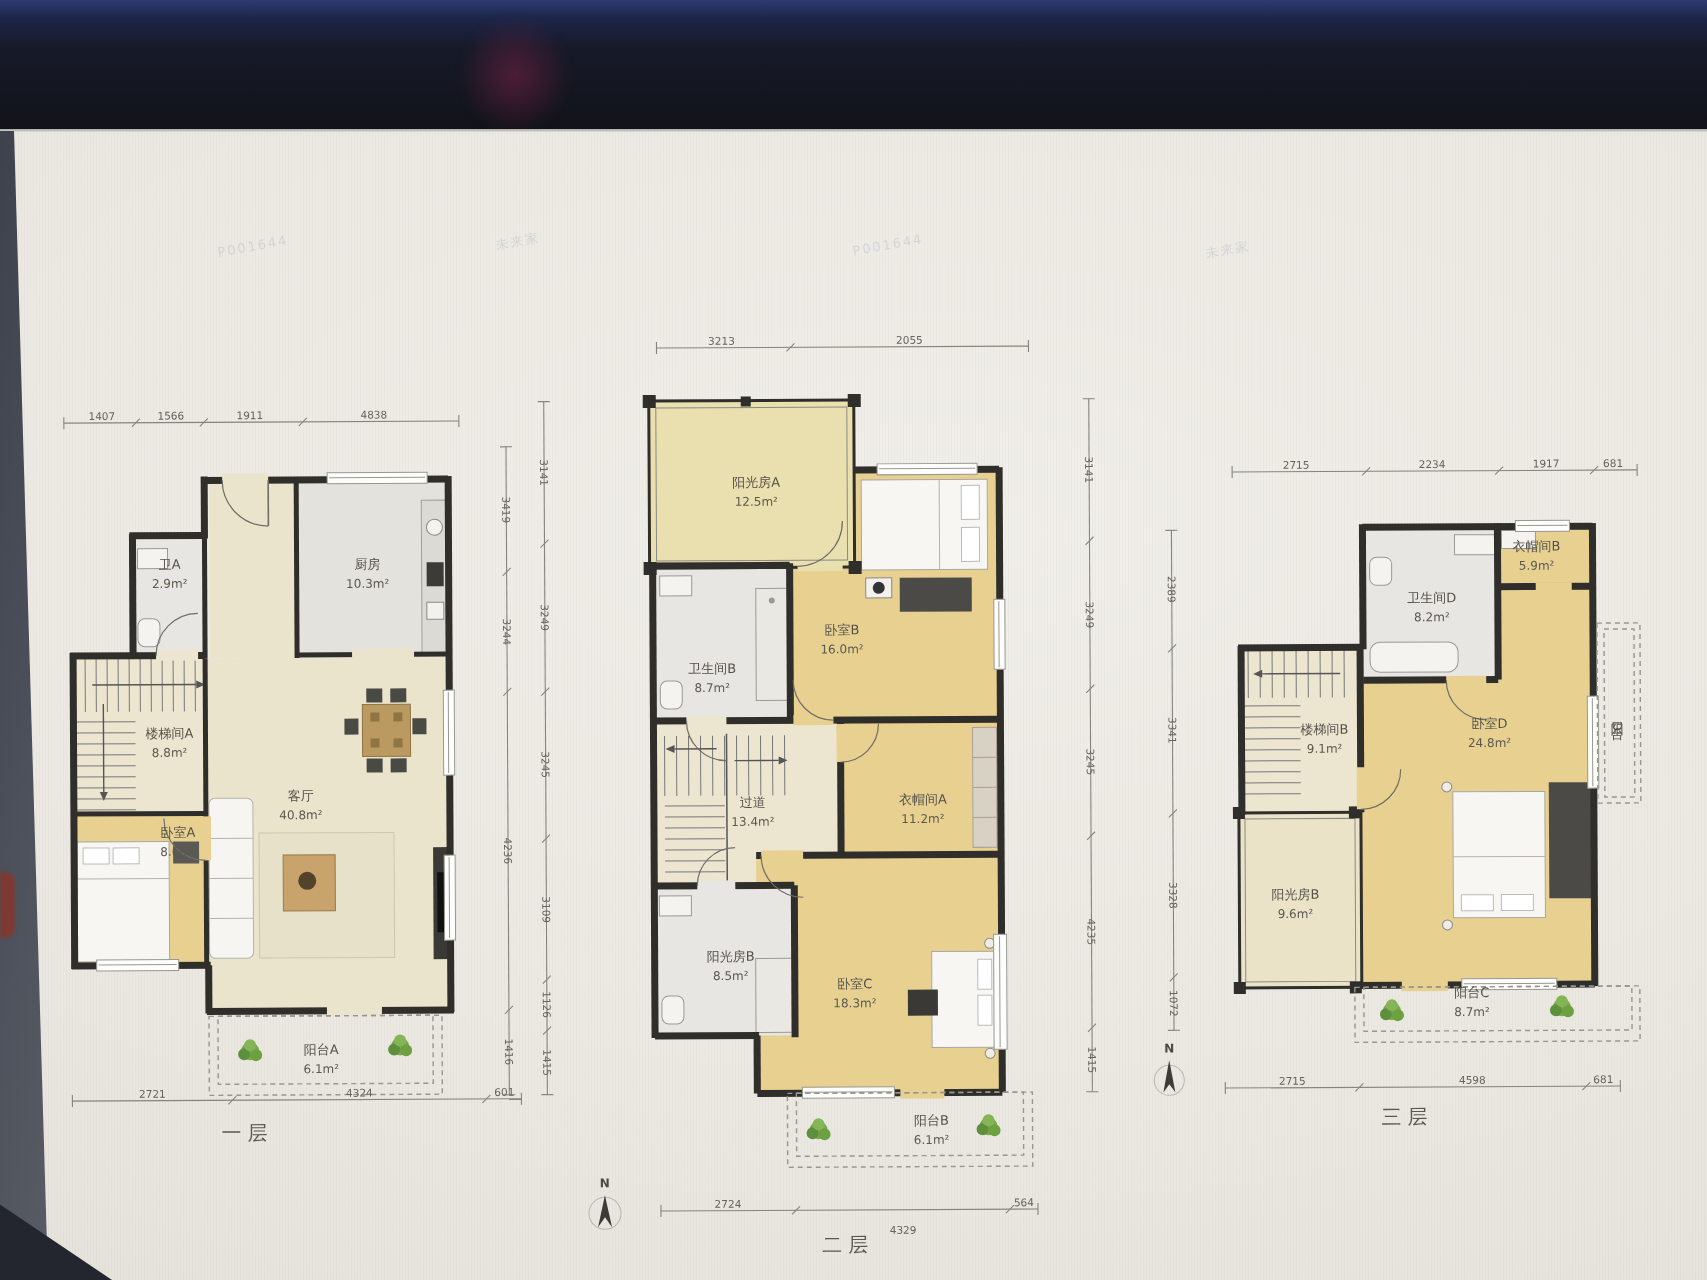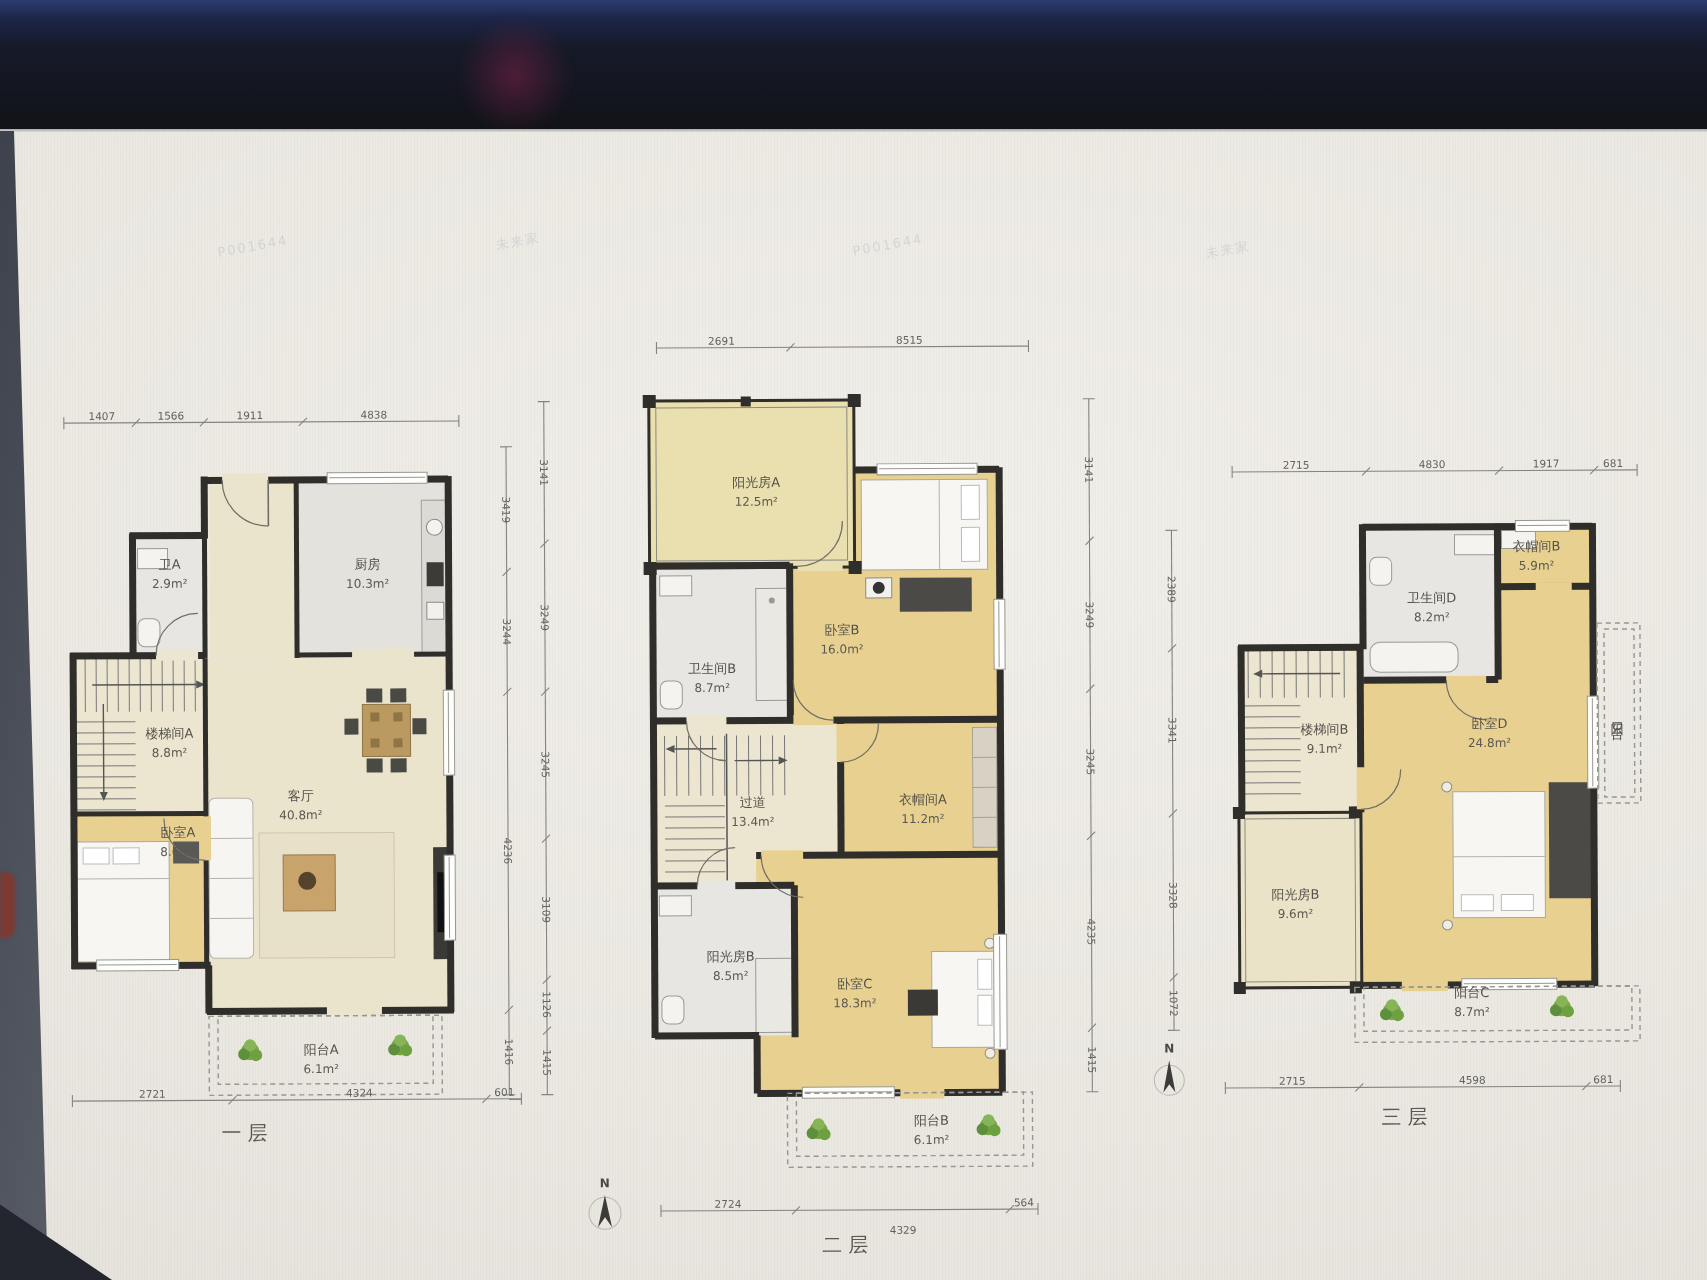--- a/index.html
+++ b/index.html
@@ -435,22 +435,22 @@
       <span class="ar">8.5m²</span>
     </div>
     <div class="rl" style="left:853px;top:993px">
       <span>卧室C</span>
       <span class="ar">18.3m²</span>
     </div>
     <div class="rl" style="left:929px;top:1130px">
       <span>阳台B</span>
       <span class="ar">6.1m²</span>
     </div>
-    <span class="dl" style="left:723px;top:340px">2691</span>
-    <span class="dl" style="left:911px;top:340px">8515</span>
+    <span class="dl" style="left:723px;top:340px">3213</span>
+    <span class="dl" style="left:911px;top:340px">2055</span>
     <span class="dl dv" style="left:545px;top:471px">3141</span>
     <span class="dl dv" style="left:545px;top:616px">3249</span>
     <span class="dl dv" style="left:545px;top:763px">3245</span>
     <span class="dl dv" style="left:545px;top:908px">3109</span>
     <span class="dl dv" style="left:545px;top:1003px">1126</span>
     <span class="dl dv" style="left:545px;top:1061px">1415</span>
     <span class="dl dv" style="left:1090px;top:471px">3141</span>
     <span class="dl dv" style="left:1090px;top:616px">3249</span>
     <span class="dl dv" style="left:1090px;top:763px">3245</span>
     <span class="dl dv" style="left:1090px;top:933px">4235</span>
@@ -482,21 +482,21 @@
       <span class="ar">9.6m²</span>
     </div>
     <div class="rl" style="left:1470px;top:1005px">
       <span>阳台C</span>
       <span class="ar">8.7m²</span>
     </div>
     <div class="rl vert" style="left:1616px;top:728px">
       <span>阳台D</span>
     </div>
     <span class="dl" style="left:1297px;top:467px">2715</span>
-    <span class="dl" style="left:1433px;top:467px">4830</span>
+    <span class="dl" style="left:1433px;top:467px">2234</span>
     <span class="dl" style="left:1547px;top:467px">1917</span>
     <span class="dl" style="left:1614px;top:467px">681</span>
     <span class="dl dv" style="left:1172px;top:591px">2389</span>
     <span class="dl dv" style="left:1172px;top:732px">3341</span>
     <span class="dl dv" style="left:1172px;top:897px">3328</span>
     <span class="dl dv" style="left:1172px;top:1005px">1072</span>
     <span class="dl" style="left:1290px;top:1083px">2715</span>
     <span class="dl" style="left:1470px;top:1083px">4598</span>
     <span class="dl" style="left:1601px;top:1083px">681</span>
     <span class="nl" style="left:1167px;top:1050px">N</span>

